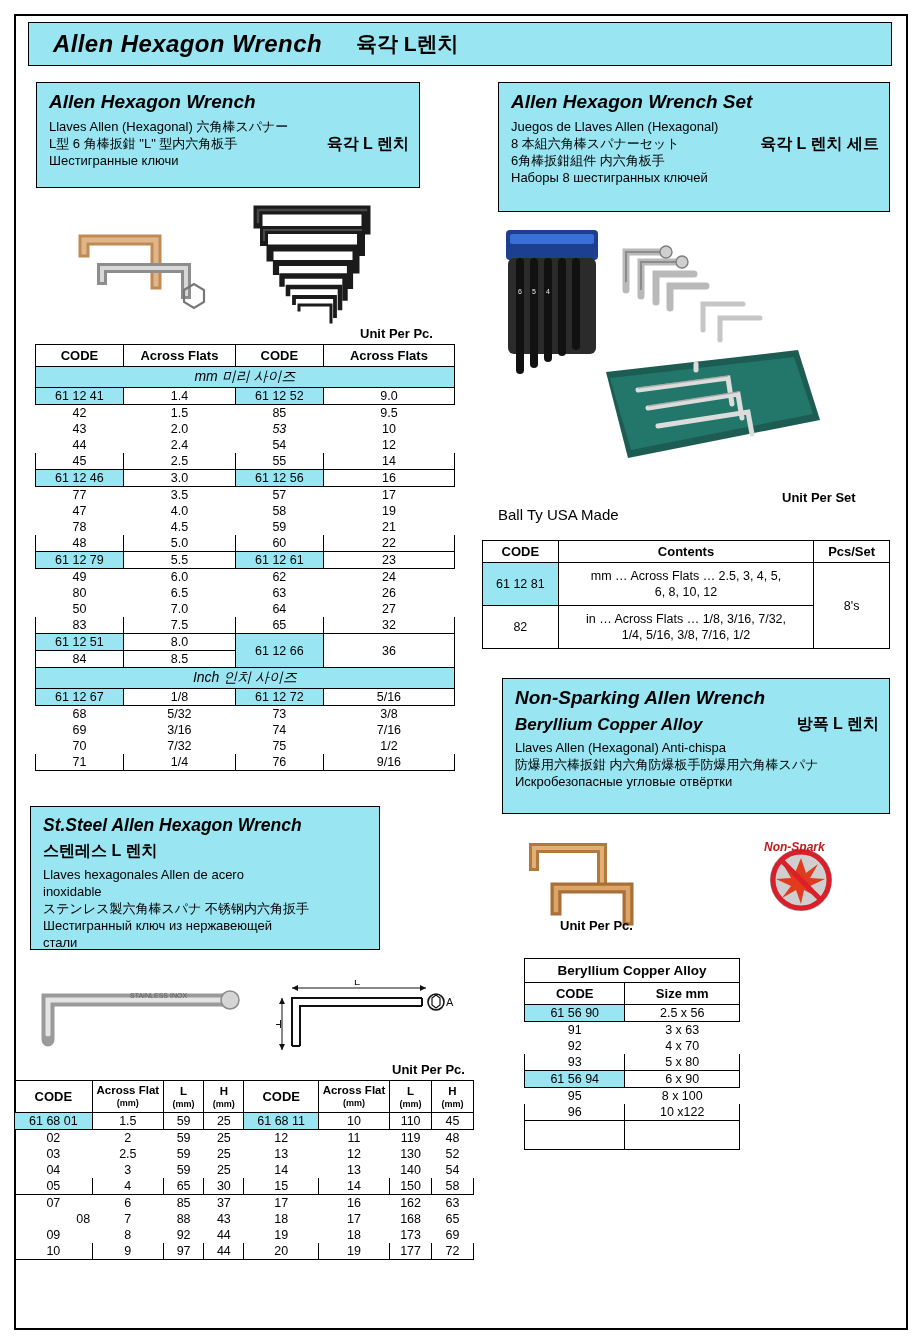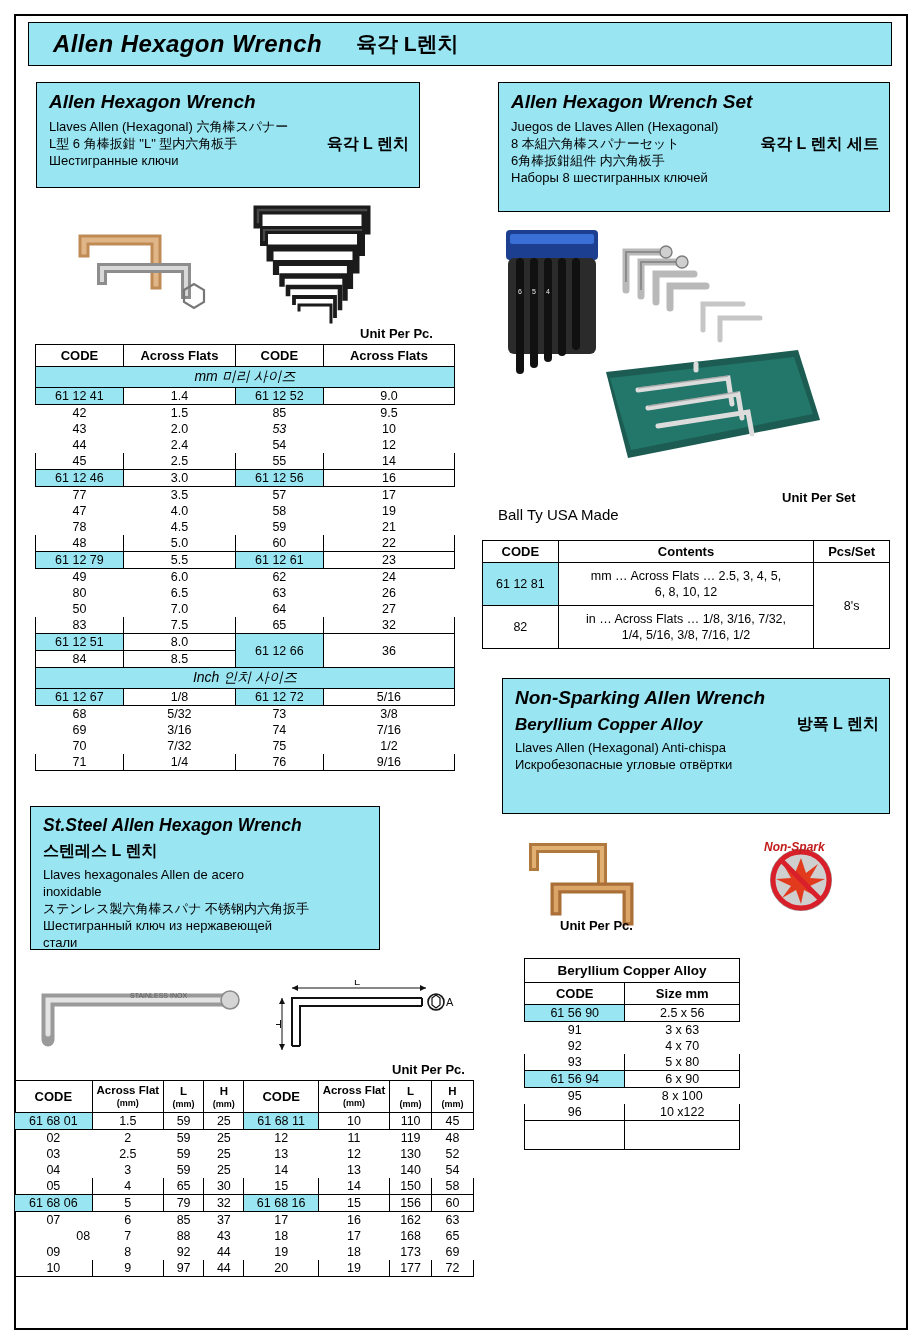--- a/index.html
+++ b/index.html
@@ -339,20 +339,21 @@
   </tbody>
     </table>
 
   <div class="cyanbox" style="left:502px;top:678px;width:388px;height:136px;">
     <div class="h1">Non-Sparking Allen Wrench</div>
     <div class="row-line" style="margin-bottom:4px;">
       <span style="font-style:italic;font-weight:bold;font-size:17px;">Beryllium Copper Alloy</span>
       <span class="kr">방폭 L 렌치</span>
     </div>
     <div class="ln">Llaves Allen (Hexagonal) Anti-chispa</div>
+    <div class="ln">防爆用六棒扳鉗 内六角防爆板手防爆用六角棒スパナ</div>
     <div class="ln">Искробезопасные угловые отвёртки</div>
   </div>
 
   <div class="imgbox" style="left:506px;top:826px;width:250px;height:102px;">
     <svg width="250" height="102" viewBox="0 0 250 102">
       <path d="M28 40 L28 22 L96 22 L96 56" stroke="#b07a3e" stroke-width="10" fill="none" stroke-linecap="square"></path>
       <path d="M28 40 L28 22 L96 22 L96 56" stroke="#e2b073" stroke-width="4" fill="none" stroke-linecap="square"></path>
       <path d="M50 84 L50 62 L122 62 L122 94" stroke="#a96f37" stroke-width="11" fill="none" stroke-linecap="square"></path>
       <path d="M50 84 L50 62 L122 62 L122 94" stroke="#dba567" stroke-width="4.5" fill="none" stroke-linecap="square"></path>
     </svg>
@@ -524,30 +525,20 @@
       <td style="border-top:none;">4</td>
       <td style="border-top:none;">65</td>
       <td style="border-top:none;">30</td>
       <td class="codeplain" style="border-top:none;">15</td>
       <td style="border-top:none;">14</td>
       <td style="border-top:none;">150</td>
       <td style="border-top:none;">58</td>
     </tr>
 
     <tr>
-      <td class="code">61 68 06</td>
-      <td>5</td>
-      <td>79</td>
-      <td>32</td>
-      <td class="code">61 68 16</td>
-      <td>15</td>
-      <td>156</td>
-      <td>60</td>
-    </tr>
-    <tr>
       <td class="codeplain nb" style="border-left:1px solid #000;border-right:1px solid #000;margin-top:10px;">07</td>
       <td class="nb" style="border-right:1px solid #000;">6</td>
       <td class="nb" style="border-right:1px solid #000;">85</td>
       <td class="nb" style="border-right:1px solid #000;">37</td>
       <td class="codeplain nb" style="border-right:1px solid #000;">17</td>
       <td class="nb" style="border-right:1px solid #000;">16</td>
       <td class="nb" style="border-right:1px solid #000;">162</td>
       <td class="nb" style="border-right:1px solid #000;">63</td>
     </tr>
     <tr>

